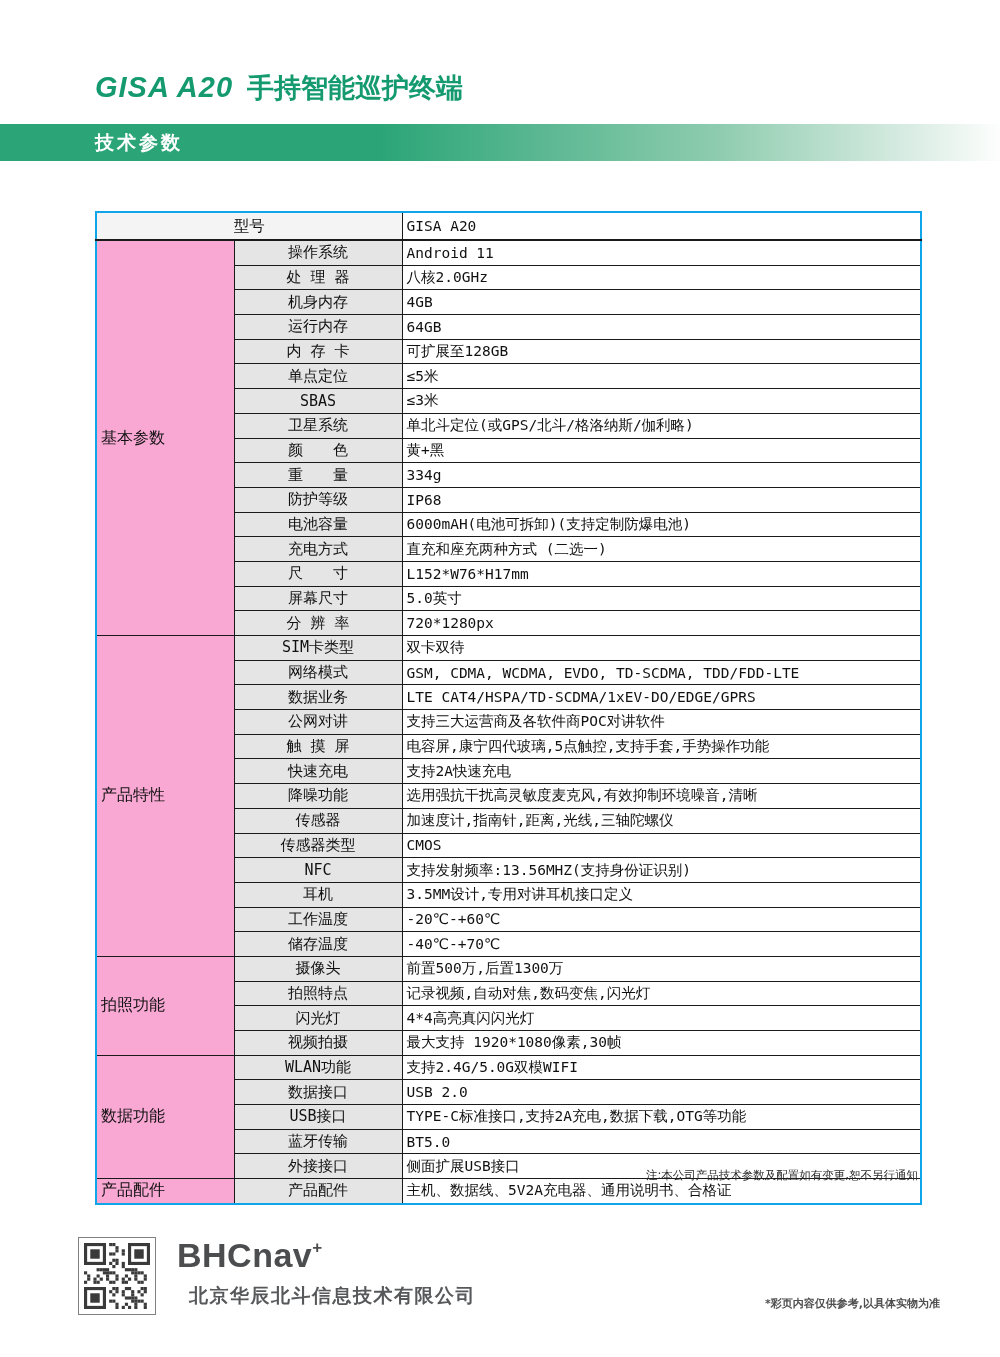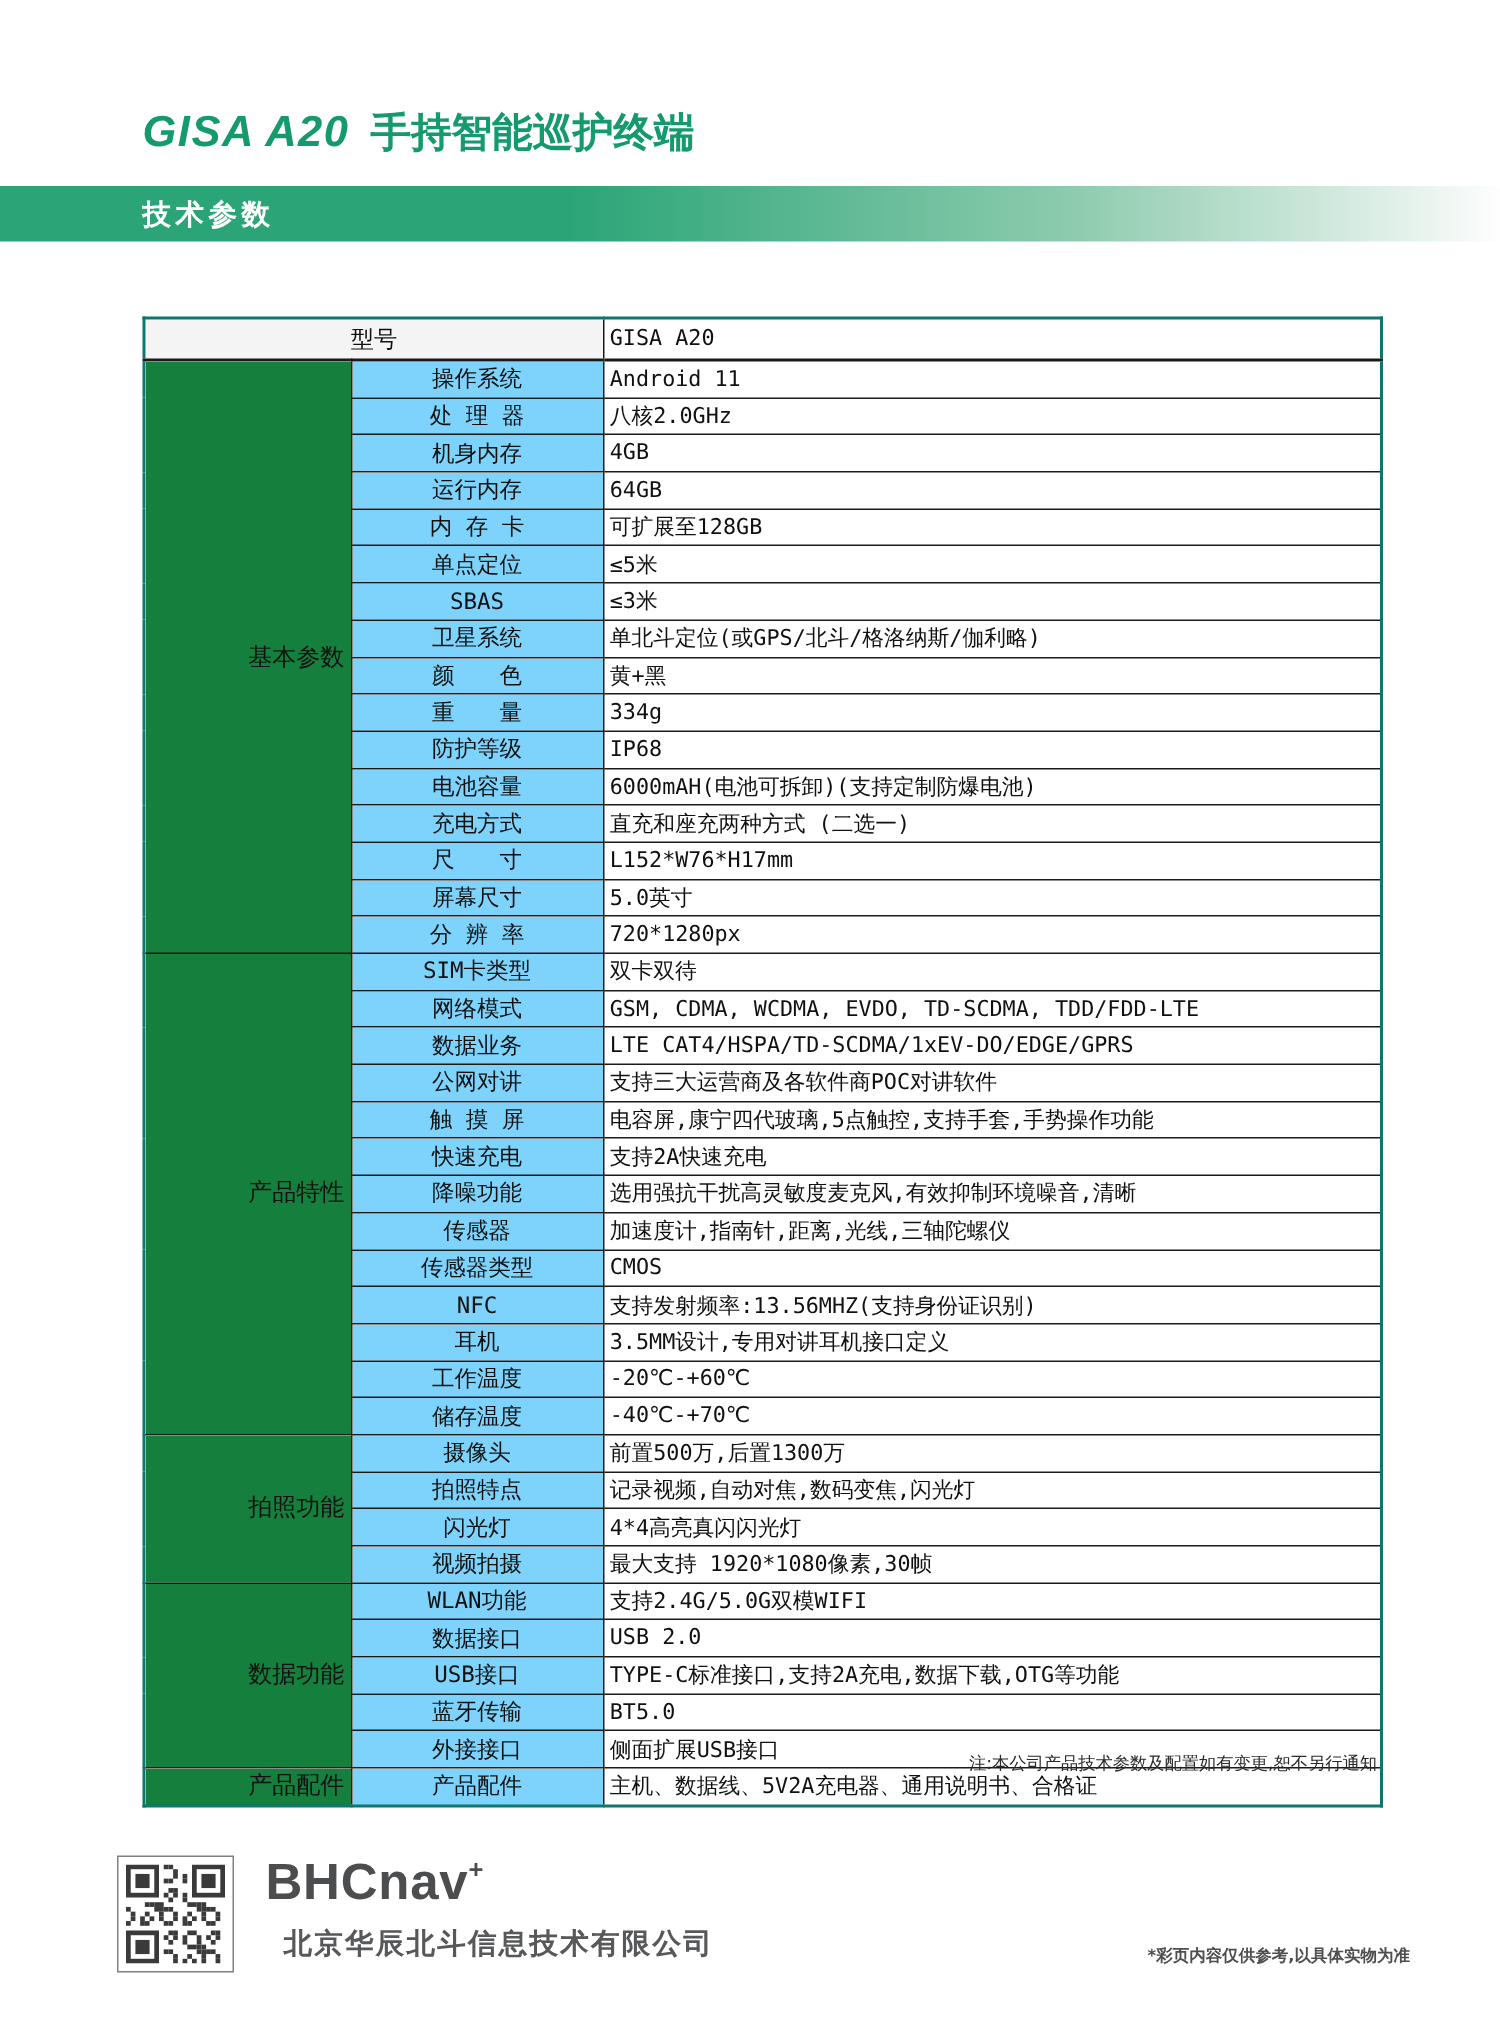--- a/index.html
+++ b/index.html
@@ -23,30 +23,30 @@
   .banner-text {
     position:absolute; left:95px; top:50%; transform:translateY(-50%);
     color:#ffffff; font-size:19px; font-weight:bold; letter-spacing:3px;
     font-family:"Liberation Sans", sans-serif;
   }
 
   
   table.spec {
     position:absolute; left:95px; top:211px; width:825px;
     border-collapse:collapse; table-layout:fixed;
-    border:2px solid #0f766e; color:#111111;
+    border:2px solid #0ea5e9; color:#111111;
   }
   table.spec td {
     border:1px solid #1a1a1a; height:23.7px; padding:0 4px;
     overflow:hidden; white-space:nowrap;
   }
   table.spec tr.header-row td { height:26px; border-bottom-width:2px; }
-  td.col-group { text-align:right; background:#15803d; font-size:16px; }
+  td.col-group { text-align:left; background:#f9a8d4; font-size:16px; }
   td.col-label {
-    text-align:center; background:#7dd3fc; font-size:15px;
+    text-align:center; background:#e5e5e5; font-size:15px;
     font-family:"DejaVu Sans Mono","DejaVu Sans",monospace;
   }
   td.col-value {
     background:#ffffff; font-size:14.5px; padding-left:27px;
     font-family:"DejaVu Sans Mono","DejaVu Sans",monospace;
   }
   td.model-head { text-align:center; background:#f4f4f4; font-size:15.5px; }
 
   .note {
     position:absolute; left:95px; top:1168px; width:823px; text-align:right;

